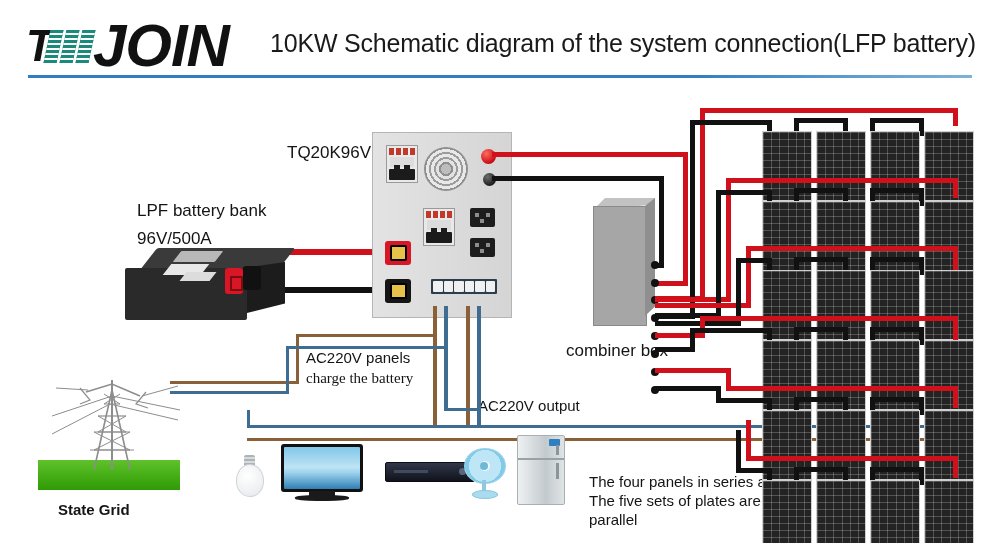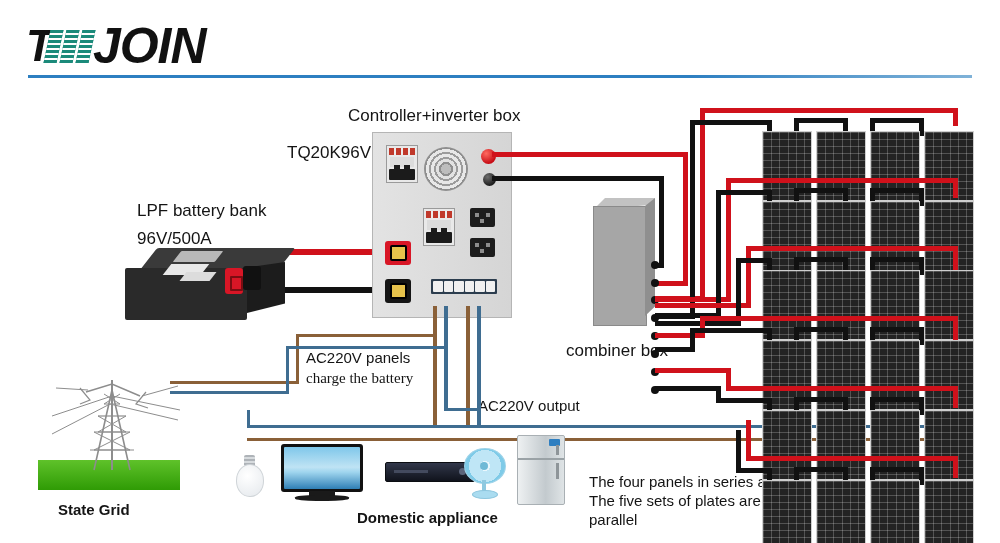--- a/index.html
+++ b/index.html
@@ -7,21 +7,21 @@
        font-family:"Liberation Sans","DejaVu Sans",sans-serif;}
   #root{position:relative;width:1000px;height:543px;background:#fff;}
 
   
   .logo{position:absolute;left:26px;top:24px;width:232px;height:44px;display:flex;align-items:center;}
   .logo-t{font-size:44px;font-weight:bold;font-style:italic;letter-spacing:-2px;color:#111;line-height:1;}
   .logo-bars{display:inline-flex;gap:3px;margin:0 1px 0 -4px;transform:skewX(-12deg);}
   .logo-bar{width:13px;height:33px;background:#1b8a7a;
      background-image:repeating-linear-gradient(to bottom,#1b8a7a 0 3px,#ffffff 3px 5px);}
   .logo-bar.b3{background:#1b8a7a;background-image:repeating-linear-gradient(to bottom,#1b8a7a 0 3px,#ffffff 3px 5px);}
-  .logo-join{font-size:50px;font-weight:bold;font-style:italic;letter-spacing:-1px;color:#111;line-height:1;margin-left:0px;}
+  .logo-join{font-size:60px;font-weight:bold;font-style:italic;letter-spacing:-1px;color:#111;line-height:1;margin-left:0px;}
 
   .title{position:absolute;left:270px;top:29px;width:700px;font-size:25px;color:#1a1a1a;
          font-weight:500;letter-spacing:-.2px;white-space:nowrap;}
   .hrule{position:absolute;left:28px;top:75px;width:944px;height:3px;
          background:linear-gradient(to right,#2d7fc1,#2d7fc1 70%,#7fb2d8);}
 
   
   .w{position:absolute;background:#111;}
   .wr{position:absolute;background:#d0111b;}
   .wbr{position:absolute;background:#8a6038;}
@@ -149,32 +149,31 @@
   <div class="logo">
     <span class="logo-t">T</span>
     <span class="logo-bars">
       <span class="logo-bar"></span>
       <span class="logo-bar"></span>
       <span class="logo-bar b3"></span>
     </span>
     <span class="logo-join">JOIN</span>
   </div>
 
+  <div class="title">10KW Schematic diagram of the system connection(LFP battery)</div>
   <div class="hrule"></div>
 
-  <div class="lab big" style="left:348px;top:105px;">Controller+inverter box</div>
   <div class="lab big" style="left:287px;top:142px;">TQ20K96V</div>
   <div class="lab big" style="left:137px;top:200px;">LPF battery bank</div>
   <div class="lab big" style="left:137px;top:228px;">96V/500A</div>
   <div class="lab big" style="left:566px;top:340px;">combiner box</div>
   <div class="lab" style="left:306px;top:348px;">AC220V panels</div>
   <div class="lab" style="left:306px;top:368px;font-family:Liberation Serif, serif;">charge the battery</div>
   <div class="lab" style="left:478px;top:396px;">AC220V output</div>
   <div class="lab b" style="left:58px;top:500px;">State Grid</div>
-  <div class="lab b" style="left:357px;top:508px;">Domestic appliance</div>
   <div class="lab" style="left:589px;top:472px;">The four panels in series and</div>
   <div class="lab" style="left:589px;top:491px;">The five sets of plates are in</div>
   <div class="lab" style="left:589px;top:510px;">parallel</div>
 
   <div class="wr" style="left:219px;top:249px;width:6px;height:48px;"></div>
   <div class="wr" style="left:219px;top:249px;width:166px;height:6px;"></div>
 
   <div class="w" style="left:253px;top:287px;width:132px;height:6px;"></div>
 
   <div class="invbox">

